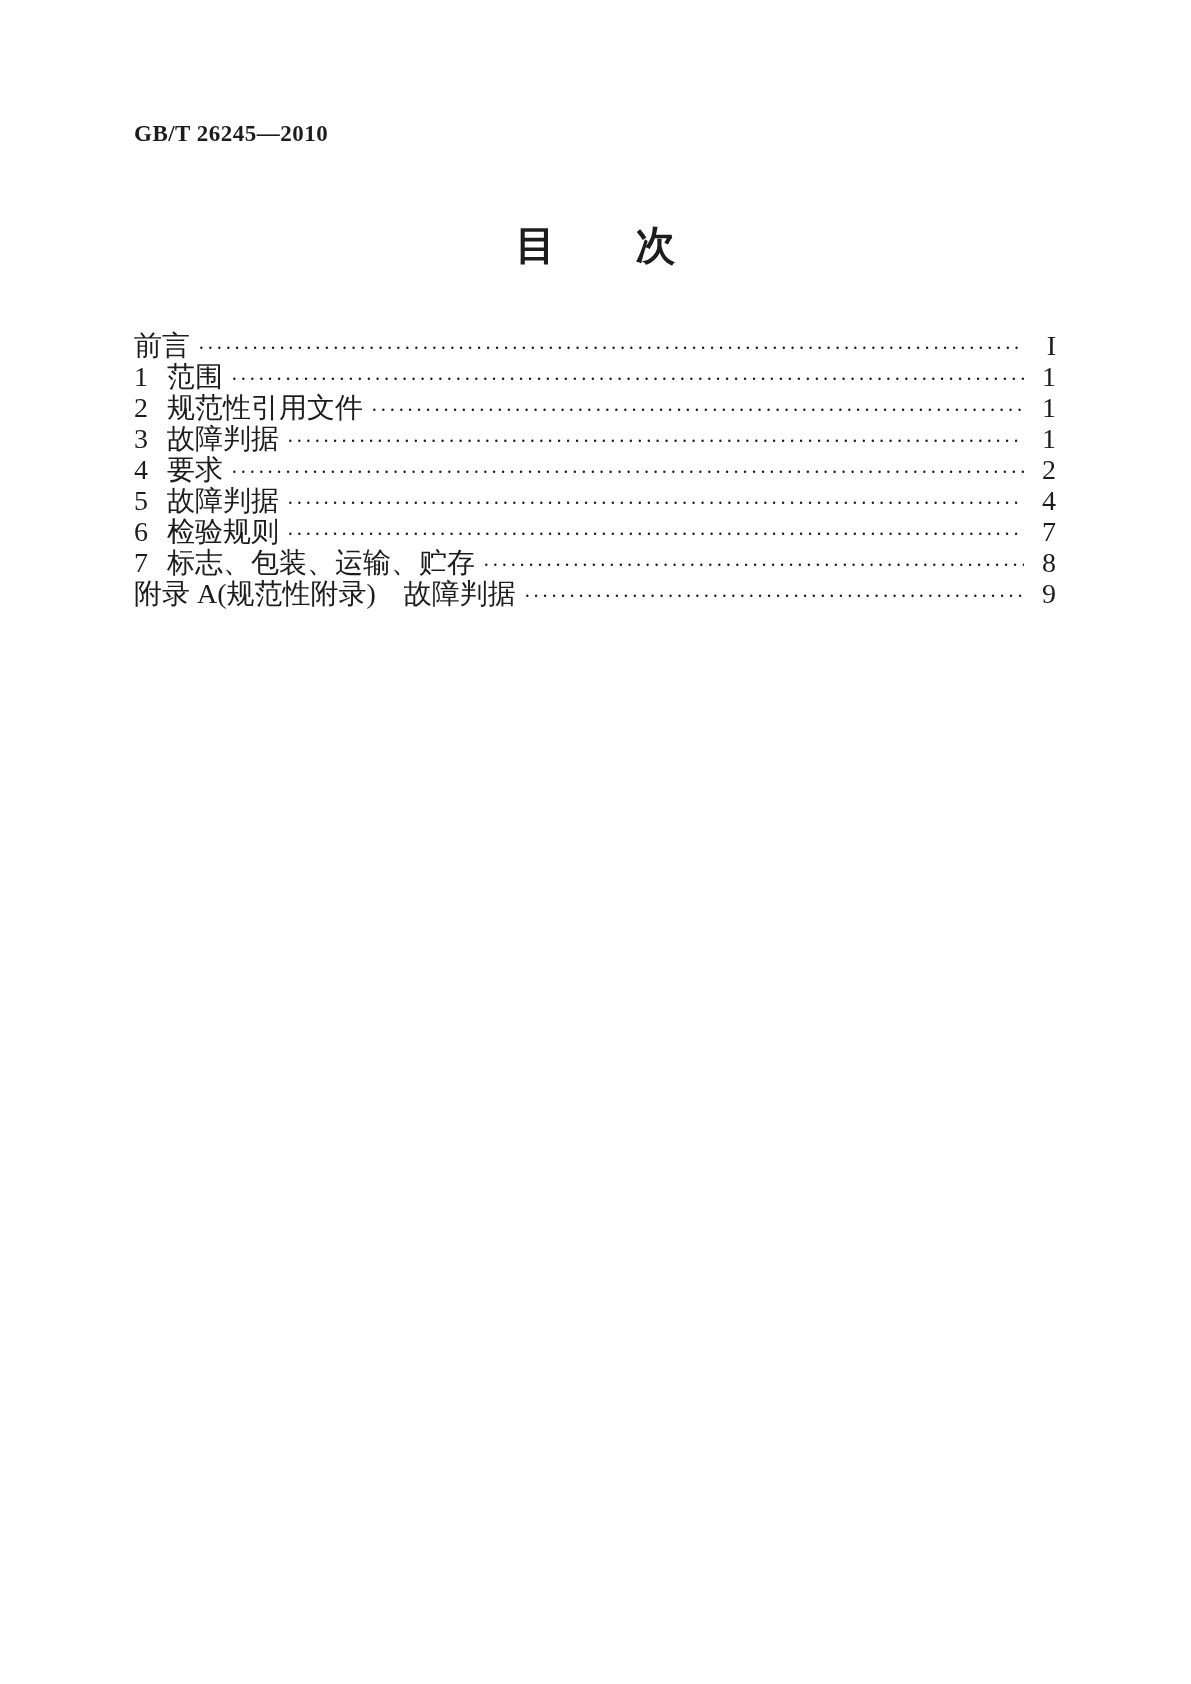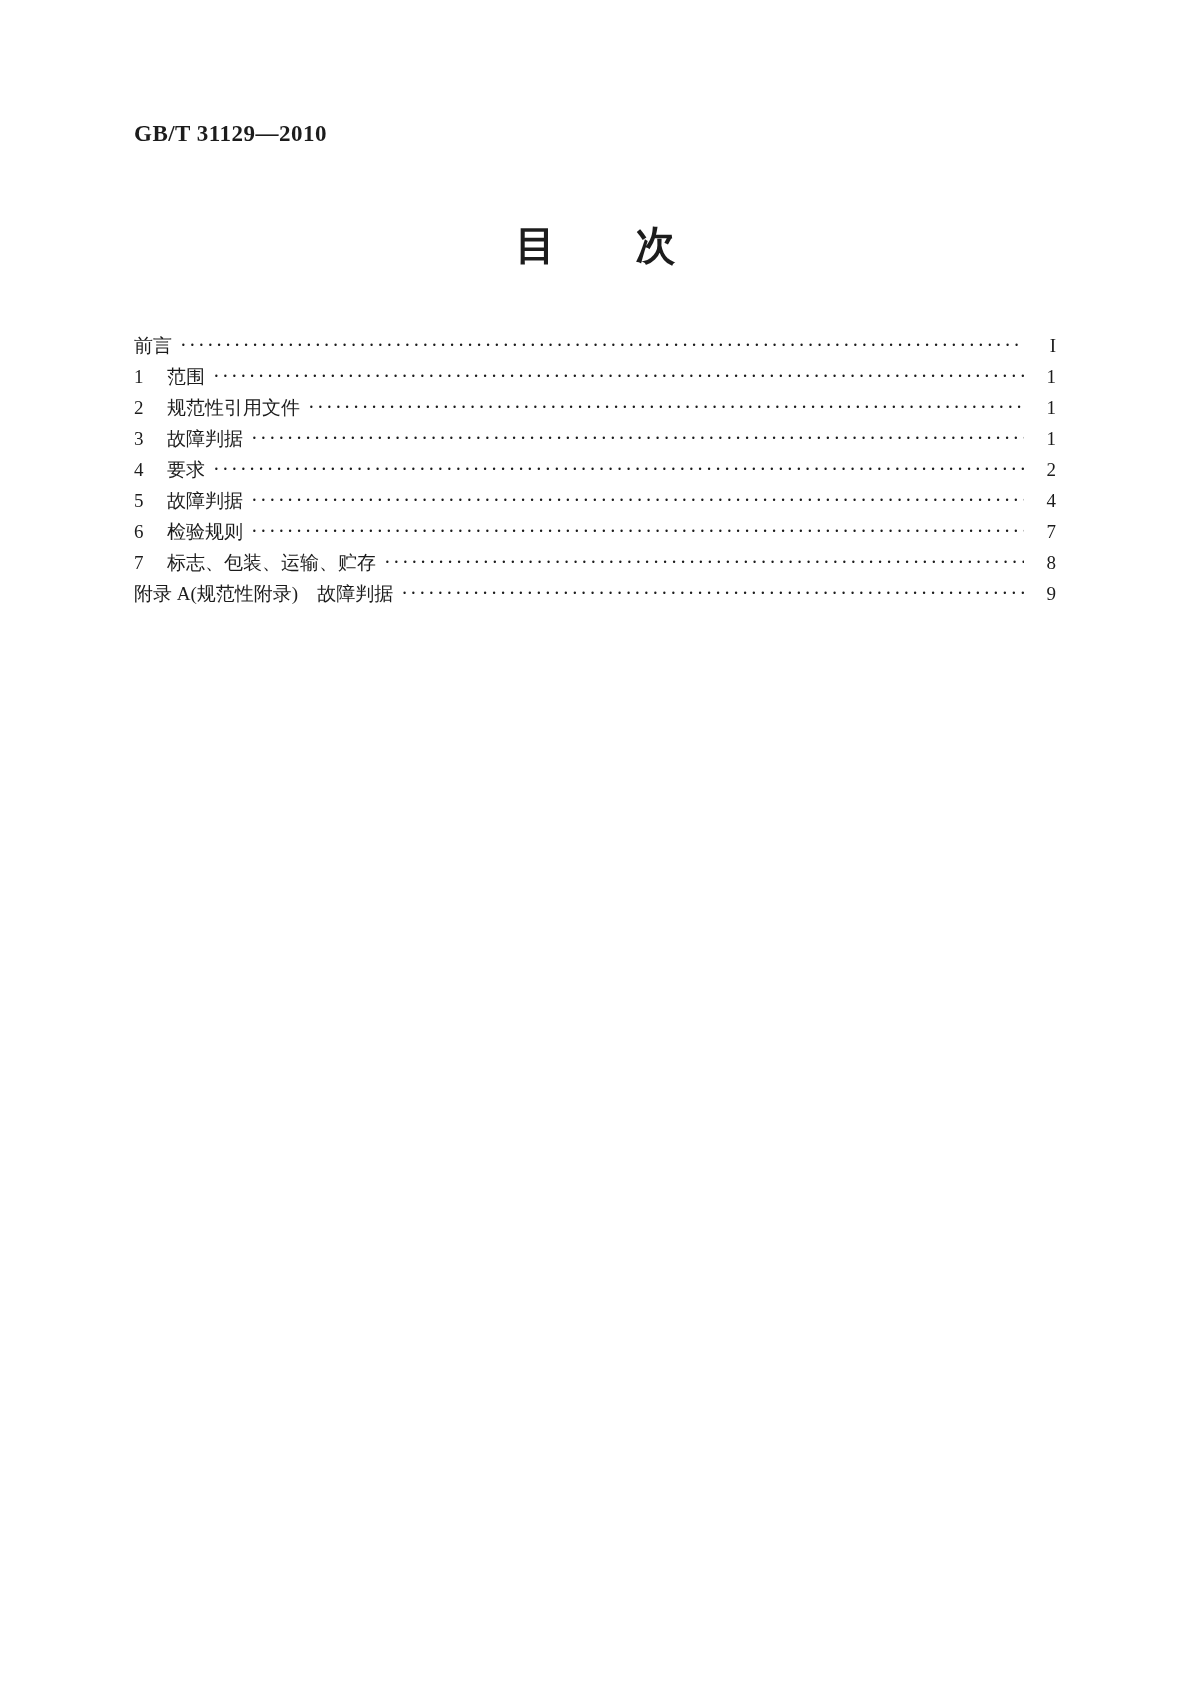--- a/index.html
+++ b/index.html
@@ -43,21 +43,21 @@
     position: absolute;
     left: 134px;
     top: 330px;
     width: 922px;
   }
   .toc-row {
     display: flex;
     align-items: baseline;
     height: 31px;
     line-height: 31px;
-    font-size: 19px;
+    font-size: 28px;
   }
   .toc-num {
     flex: none;
     width: 33px;
   }
   .toc-num:empty {
     width: 0;
   }
   .toc-label {
     flex: none;
@@ -81,21 +81,21 @@
     flex: none;
     min-width: 22px;
     text-align: right;
   }
 </style>
 </head>
 <body>
 
 <div class="page">
 
-  <div class="std-code">GB/T 31129—2010</div>
+  <div class="std-code">GB/T 26245—2010</div>
 
   <h1 class="doc-title">目　　次</h1>
 
   <div class="toc">
 
     <div class="toc-row">
       <span class="toc-num"></span>
       <span class="toc-label">前言</span>
       <span class="toc-dots"></span>
       <span class="toc-page">I</span>

